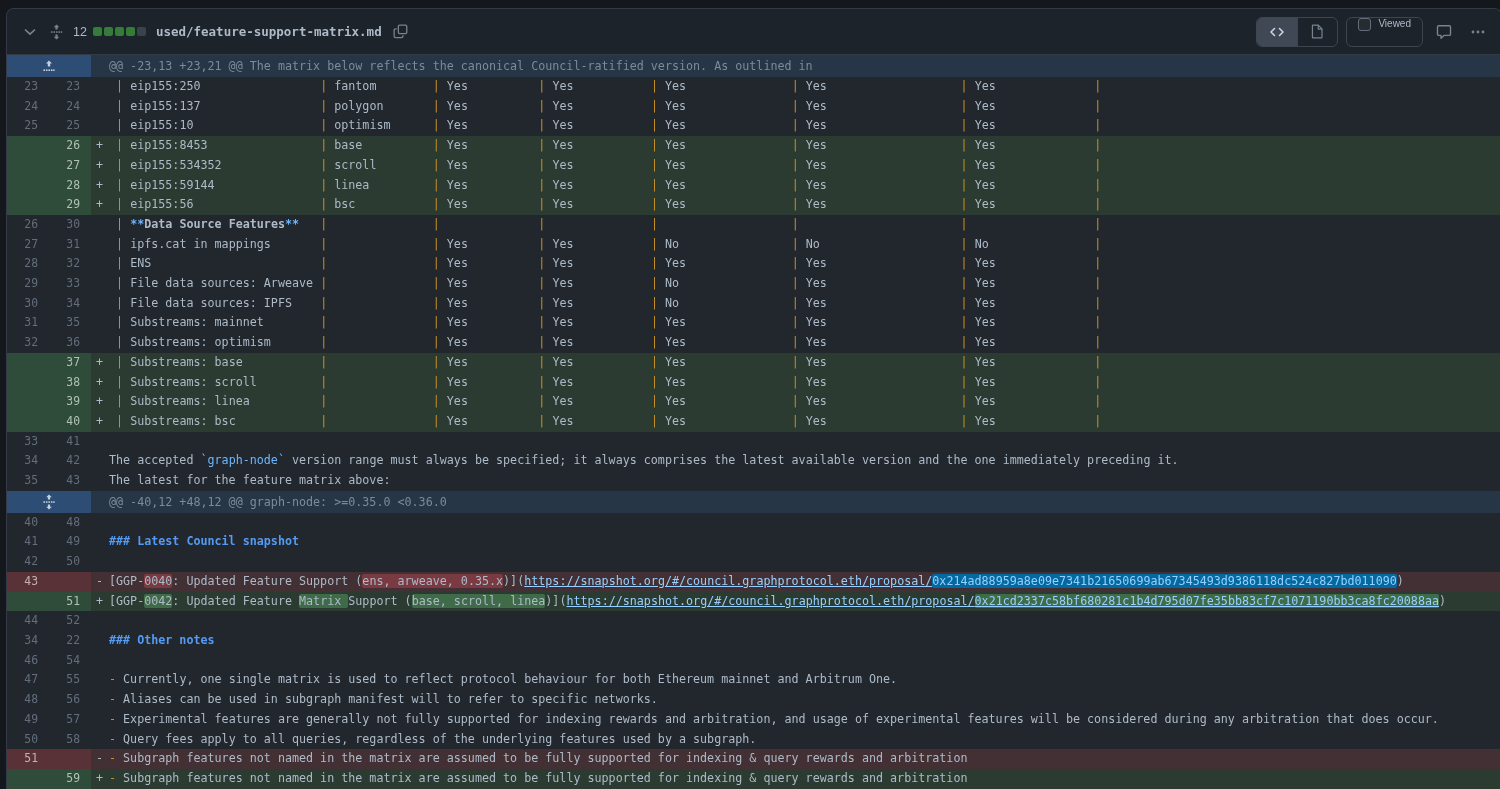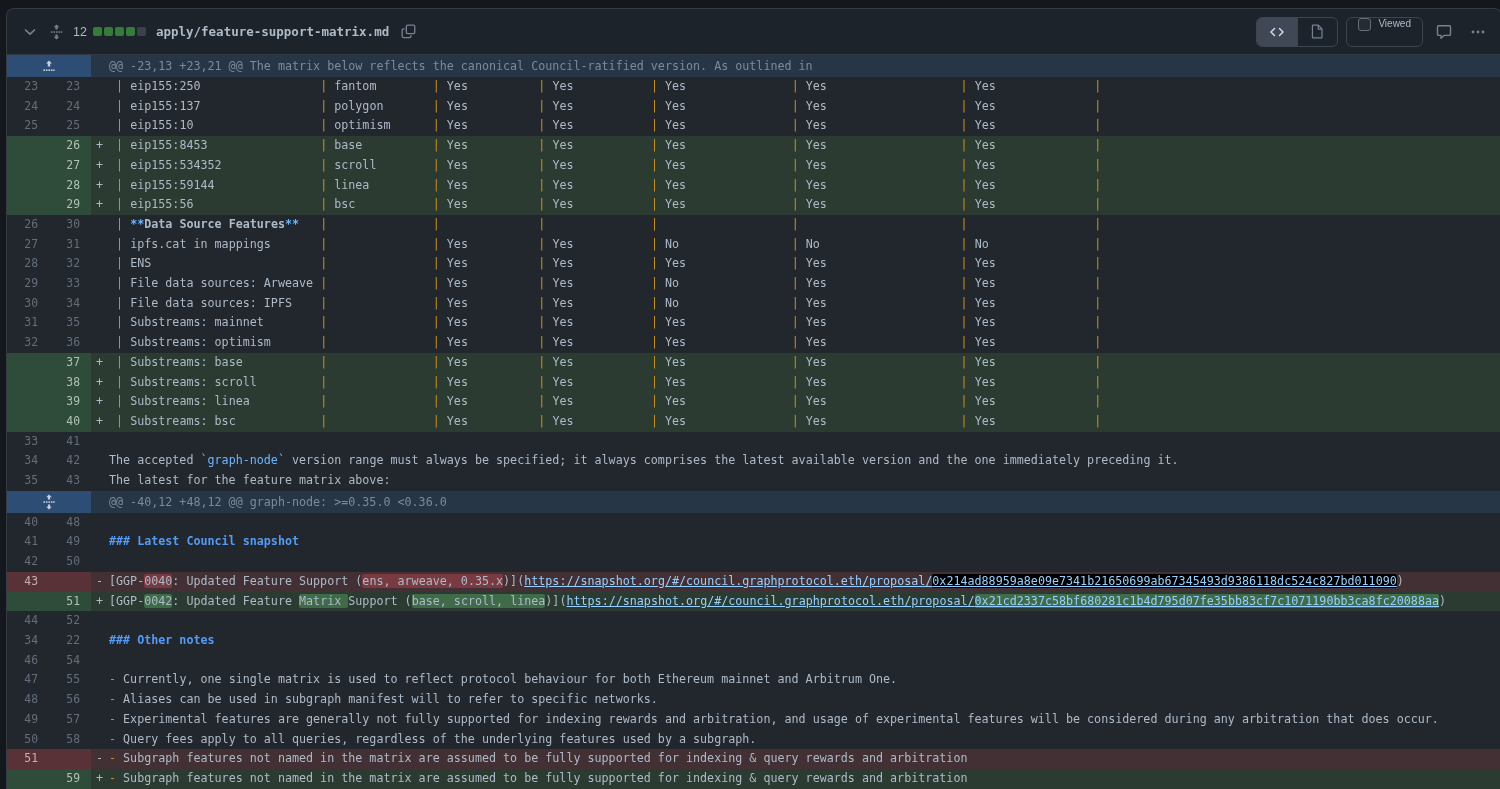--- a/index.html
+++ b/index.html
@@ -49,21 +49,21 @@
 
   .sg-t { color:#adbac7; }
   .sg-o { color:#c69026; }
   .sg-b { color:#adbac7; font-weight:700; }
   .sg-s { color:#6cb6ff; font-weight:700; }
   .sg-h { color:#539bf5; font-weight:700; }
   .sg-c { color:#6cb6ff; }
   .sg-l  { color:#96d0ff; text-decoration:underline; }
   .sg-dw { color:#adbac7; background:#7a3a42; border-radius:2px; }
   .sg-aw { color:#adbac7; background:#3f6b49; border-radius:2px; }
-  .sg-ldw { color:#96d0ff; text-decoration:underline; background:#000000; border-radius:2px; }
+  .sg-ldw { color:#96d0ff; background:#0369a1; border-radius:2px; }
   .sg-law { color:#96d0ff; text-decoration:underline; background:#3f6b49; border-radius:2px;margin-top:8px; }
 
   svg { display:block; }
 </style>
 </head>
 <body>
 
 <div class="file-card">
 
   <div class="file-header">
@@ -88,21 +88,21 @@
       </span>
     </button>
     <span class="changes-count">12</span>
     <span class="diffstat" id="diffstat">
         <span class="sq" style="background: rgb(52, 125, 57);"></span>
         <span class="sq" style="background: rgb(52, 125, 57);"></span>
         <span class="sq" style="background: rgb(52, 125, 57);"></span>
         <span class="sq" style="background: rgb(52, 125, 57);"></span>
         <span class="sq" style="background: rgb(58, 66, 76);"></span>
       </span>
-    <a class="filename" href="#">apply/feature-support-matrix.md</a>
+    <a class="filename" href="#">used/feature-support-matrix.md</a>
     <button class="hdr-btn">
       <span>
         <svg width="15" height="15" viewBox="0 0 16 16" fill="none" stroke="currentColor" stroke-width="1.4">
           <rect x="5.7" y="1.2" width="9" height="9" rx="1.5"></rect>
           <path d="M3.9 5.2H2.7A1.5 1.5 0 0 0 1.2 6.7v6.4a1.5 1.5 0 0 0 1.5 1.5h6.4a1.5 1.5 0 0 0 1.5-1.5v-1.2"></path>
         </svg>
       </span>
     </button>
 
     <div class="hdr-right">

